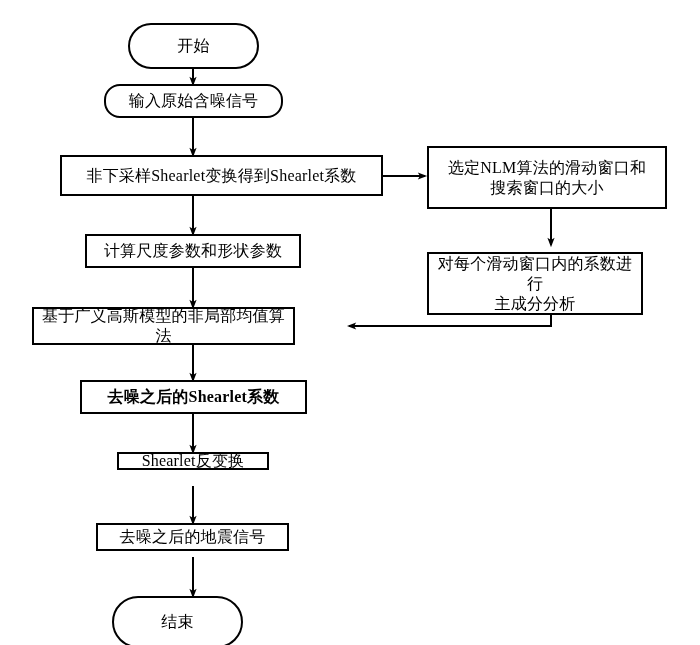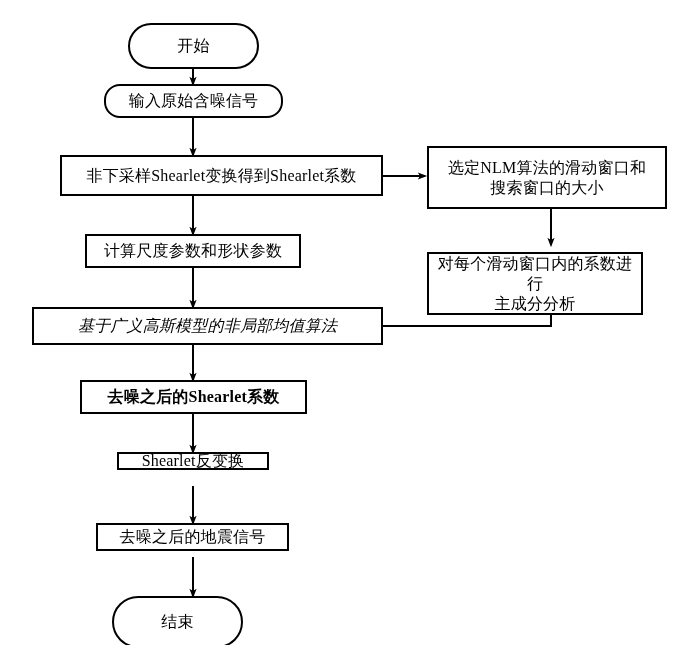--- a/index.html
+++ b/index.html
@@ -105,21 +105,21 @@
   </div>
 
   <div class="node" style="left:32px; top:155px; width:323px; height:41px;margin-left:28px;">
     <span class="label">非下采样Shearlet变换得到Shearlet系数</span>
   </div>
 
   <div class="node" style="left:85px; top:234px; width:216px; height:34px;align-items:center;">
     <span class="label">计算尺度参数和形状参数</span>
   </div>
 
-  <div class="node" style="left:32px; top:307px; width:351px; height:38px;font-style:italic;">
+  <div class="node" style="left:32px; top:307px; width:263px; height:38px;">
     <span class="label">基于广义高斯模型的非局部均值算法</span>
   </div>
 
   <div class="node" style="left:80px; top:380px; width:227px; height:34px;font-weight:bold;">
     <span class="label">去噪之后的Shearlet系数</span>
   </div>
 
   <div class="node" style="left:117px; top:452px; width:152px; height:18px;">
     <span class="label">Shearlet反变换</span>
   </div>

